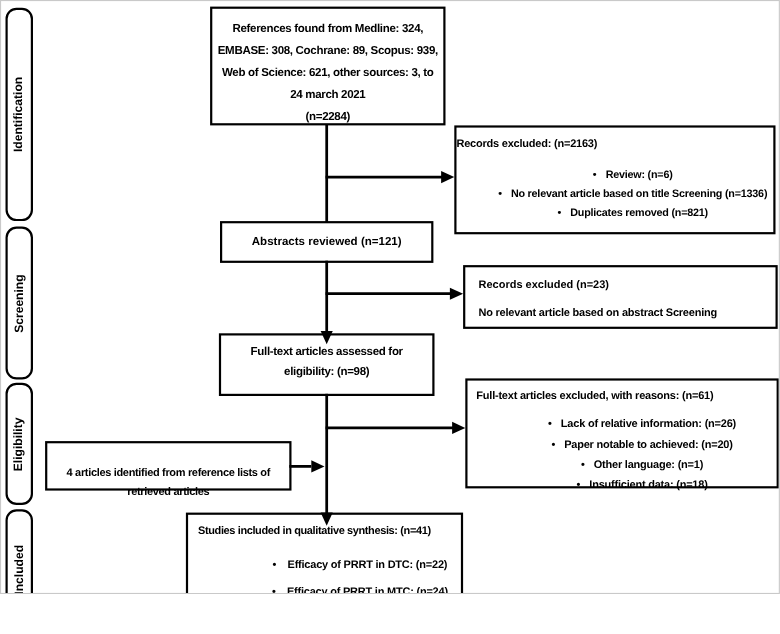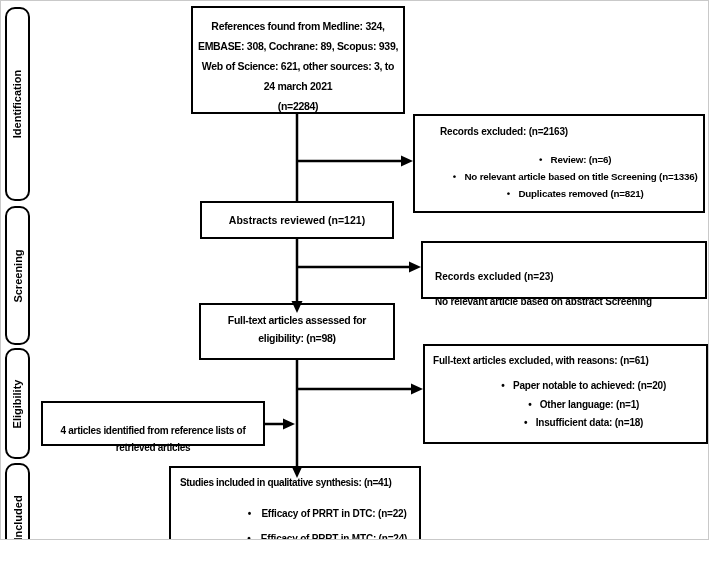--- a/index.html
+++ b/index.html
@@ -26,27 +26,27 @@
   .box{
     position:absolute;border:2px solid var(--ink,#000);background:#fff;
     box-sizing:border-box;font-size:10px;line-height:14px;
   }
   .cline{text-align:center;white-space:nowrap;letter-spacing:-0.3px;}
 
   .b-references{left:190px;top:5px;width:214px;height:108px;padding-top:8px;}
   .b-references .cline{line-height:20px;font-size:10.5px;}
 
   .b-excl-title{left:412px;top:113px;width:292px;height:99px;}
-  .b-excl-title .title{margin:9px 8px 0 25px;white-space:nowrap;letter-spacing:-0.2px;}
+  .b-excl-title .title{margin:9px 8px 0 0;white-space:nowrap;letter-spacing:-0.2px;}
 
   .b-abstracts{left:199px;top:200px;width:194px;height:38px;
     display:flex;align-items:center;justify-content:center;font-size:10.5px;}
 
   .b-excl-abstract{left:420px;top:240px;width:286px;height:58px;}
-  .b-excl-abstract .title{margin:27px 8px 0 12px;white-space:nowrap;}
+  .b-excl-abstract .title{margin:10px 8px 0 12px;white-space:nowrap;}
   .b-excl-abstract .note{margin:11px 8px 0 12px;white-space:nowrap;letter-spacing:-0.2px;}
 
   .b-fulltext{left:198px;top:302px;width:196px;height:57px;padding-top:6px;}
   .b-fulltext .cline{line-height:18px;font-size:10.5px;}
 
   .b-excl-fulltext{left:422px;top:343px;width:285px;height:100px;}
   .b-excl-fulltext .title{margin:8px 8px 0 8px;white-space:nowrap;letter-spacing:-0.2px;}
 
   .b-reflists{left:40px;top:400px;width:224px;height:45px;padding-top:19px;}
   .b-reflists .cline{line-height:17px;letter-spacing:-0.3px;}
@@ -121,20 +121,21 @@
   </div>
 
   <div class="box b-fulltext">
     <div class="cline">Full-text articles assessed for</div>
     <div class="cline">eligibility: (n=98)</div>
   </div>
 
   <div class="box b-excl-fulltext">
     <div class="title">Full-text articles excluded, with reasons: (n=61)</div>
     <ul class="bl">
+      <li>Lack of relative information: (n=26)</li>
       <li>Paper notable to achieved: (n=20)</li>
       <li>Other language: (n=1)</li>
       <li>Insufficient data: (n=18)</li>
     </ul>
   </div>
 
   <div class="box b-reflists">
     <div class="cline">4 articles identified from reference lists of</div>
     <div class="cline">retrieved articles</div>
   </div>

